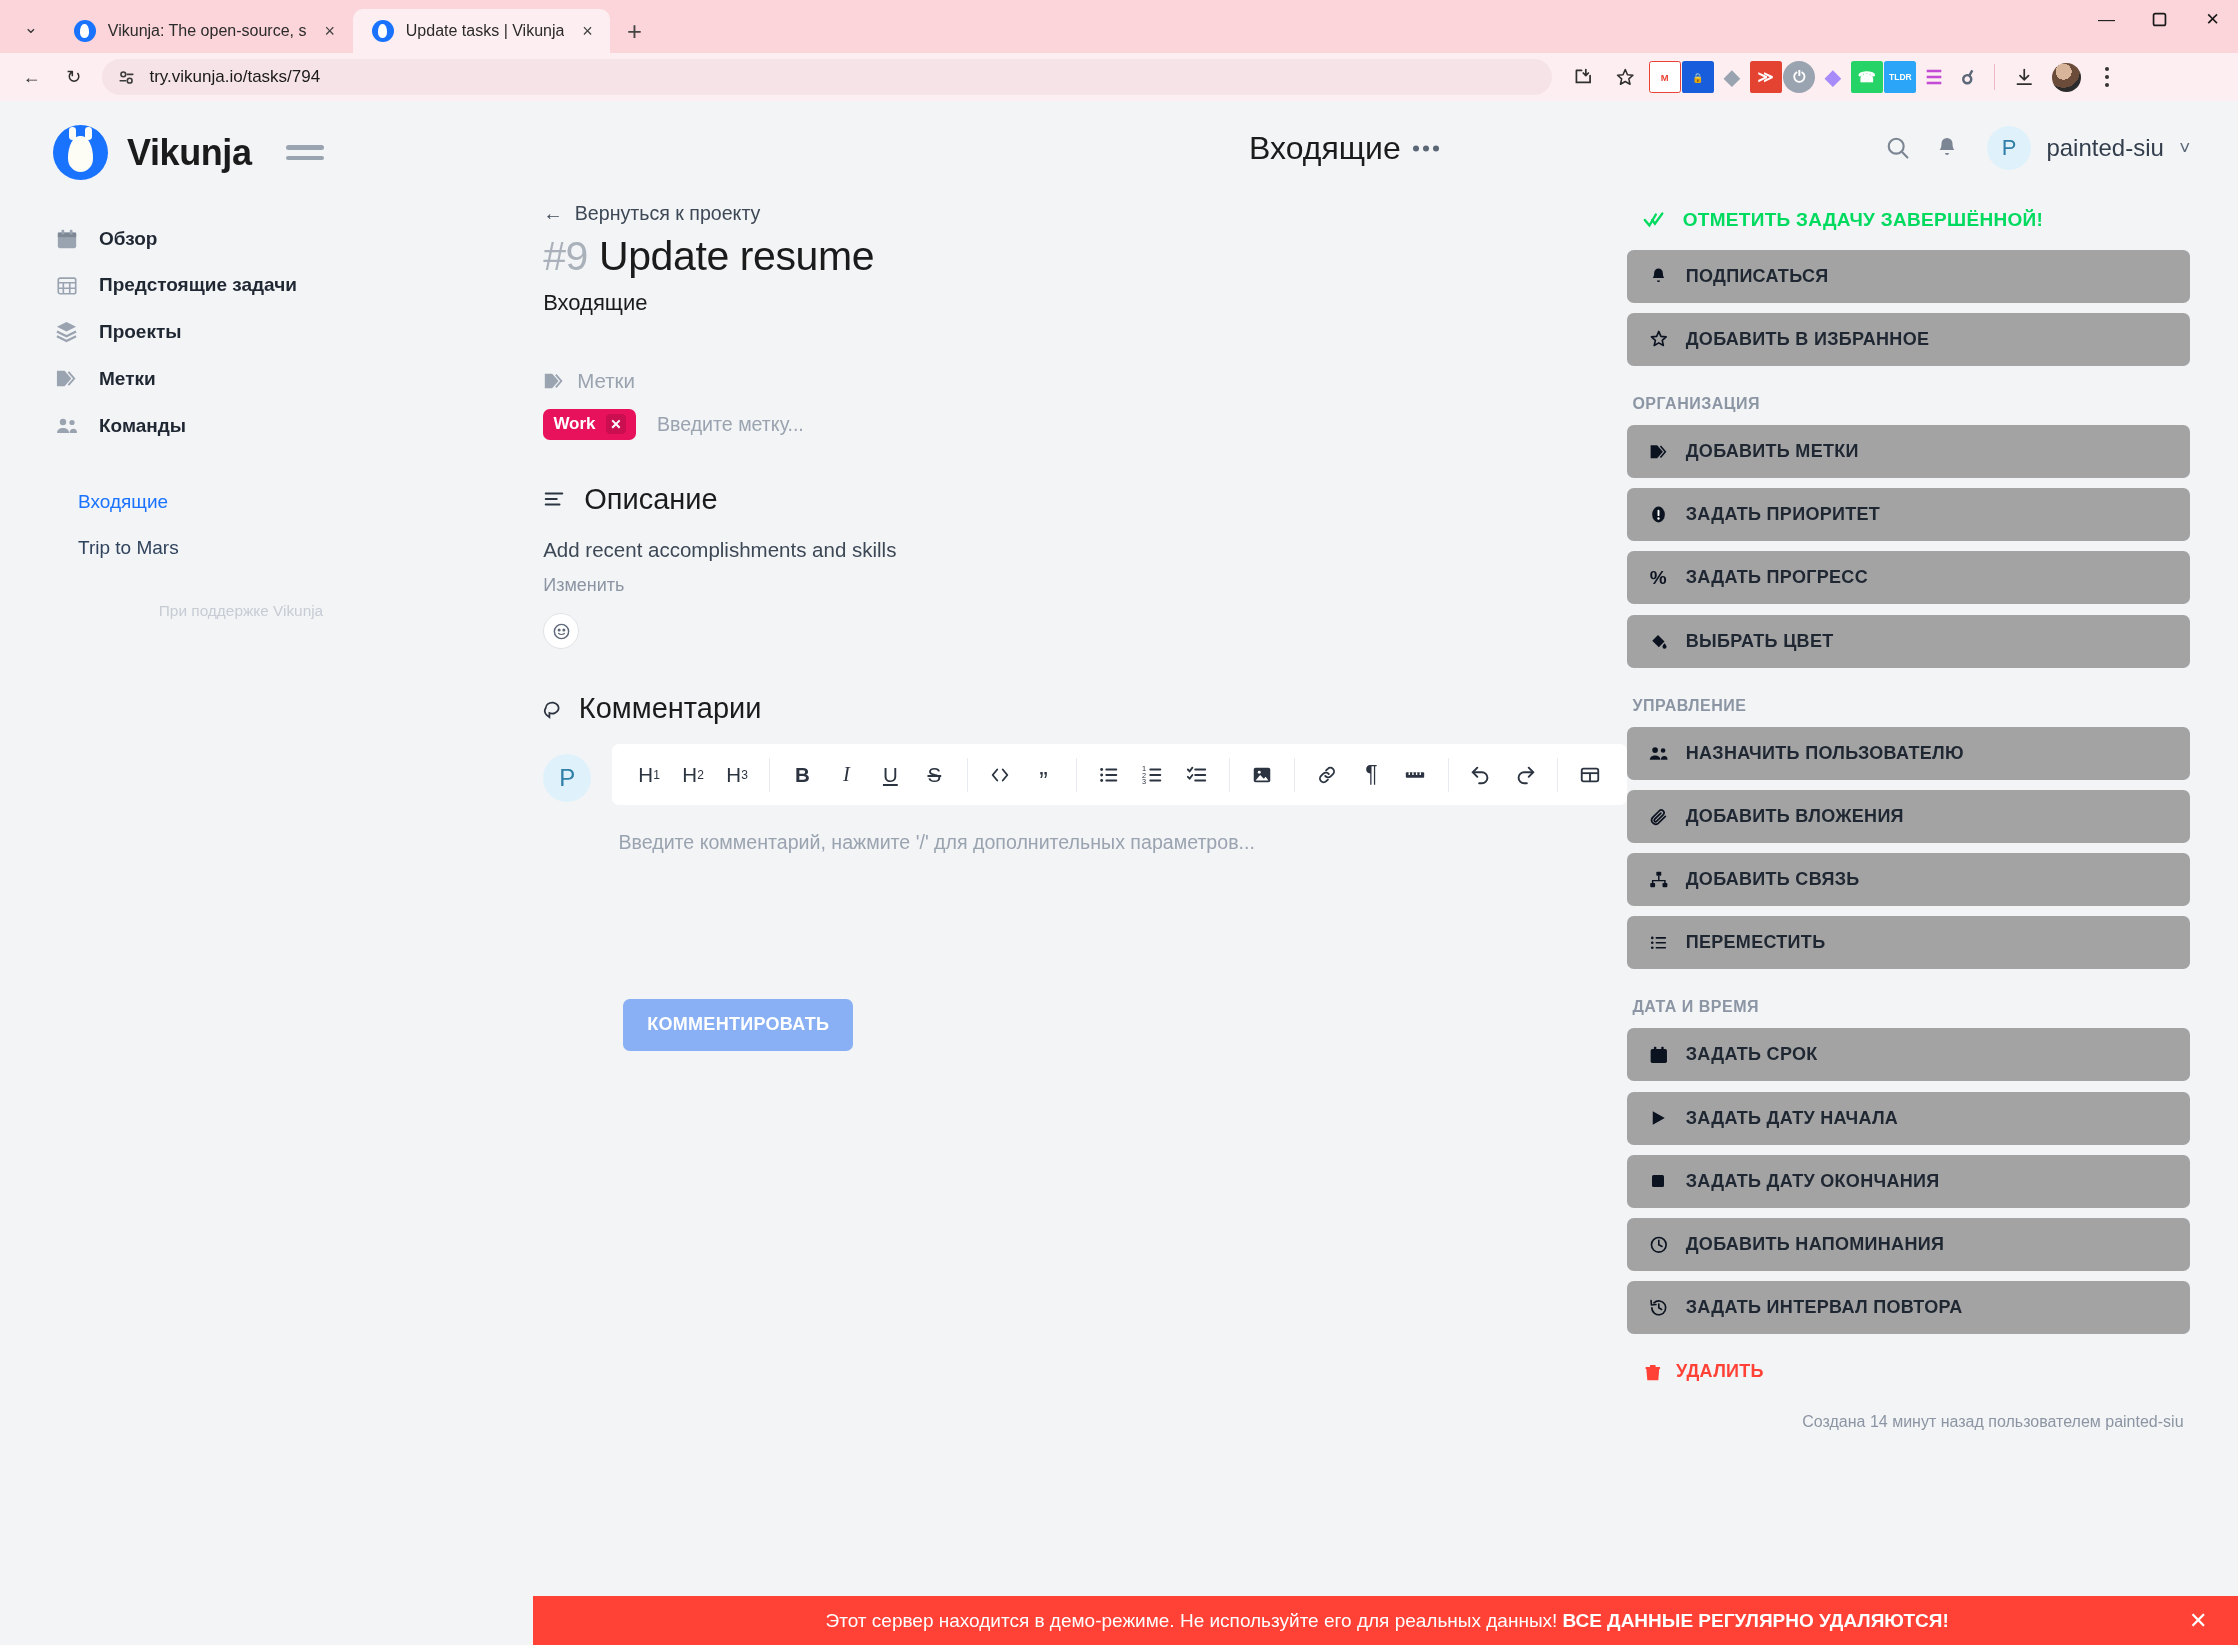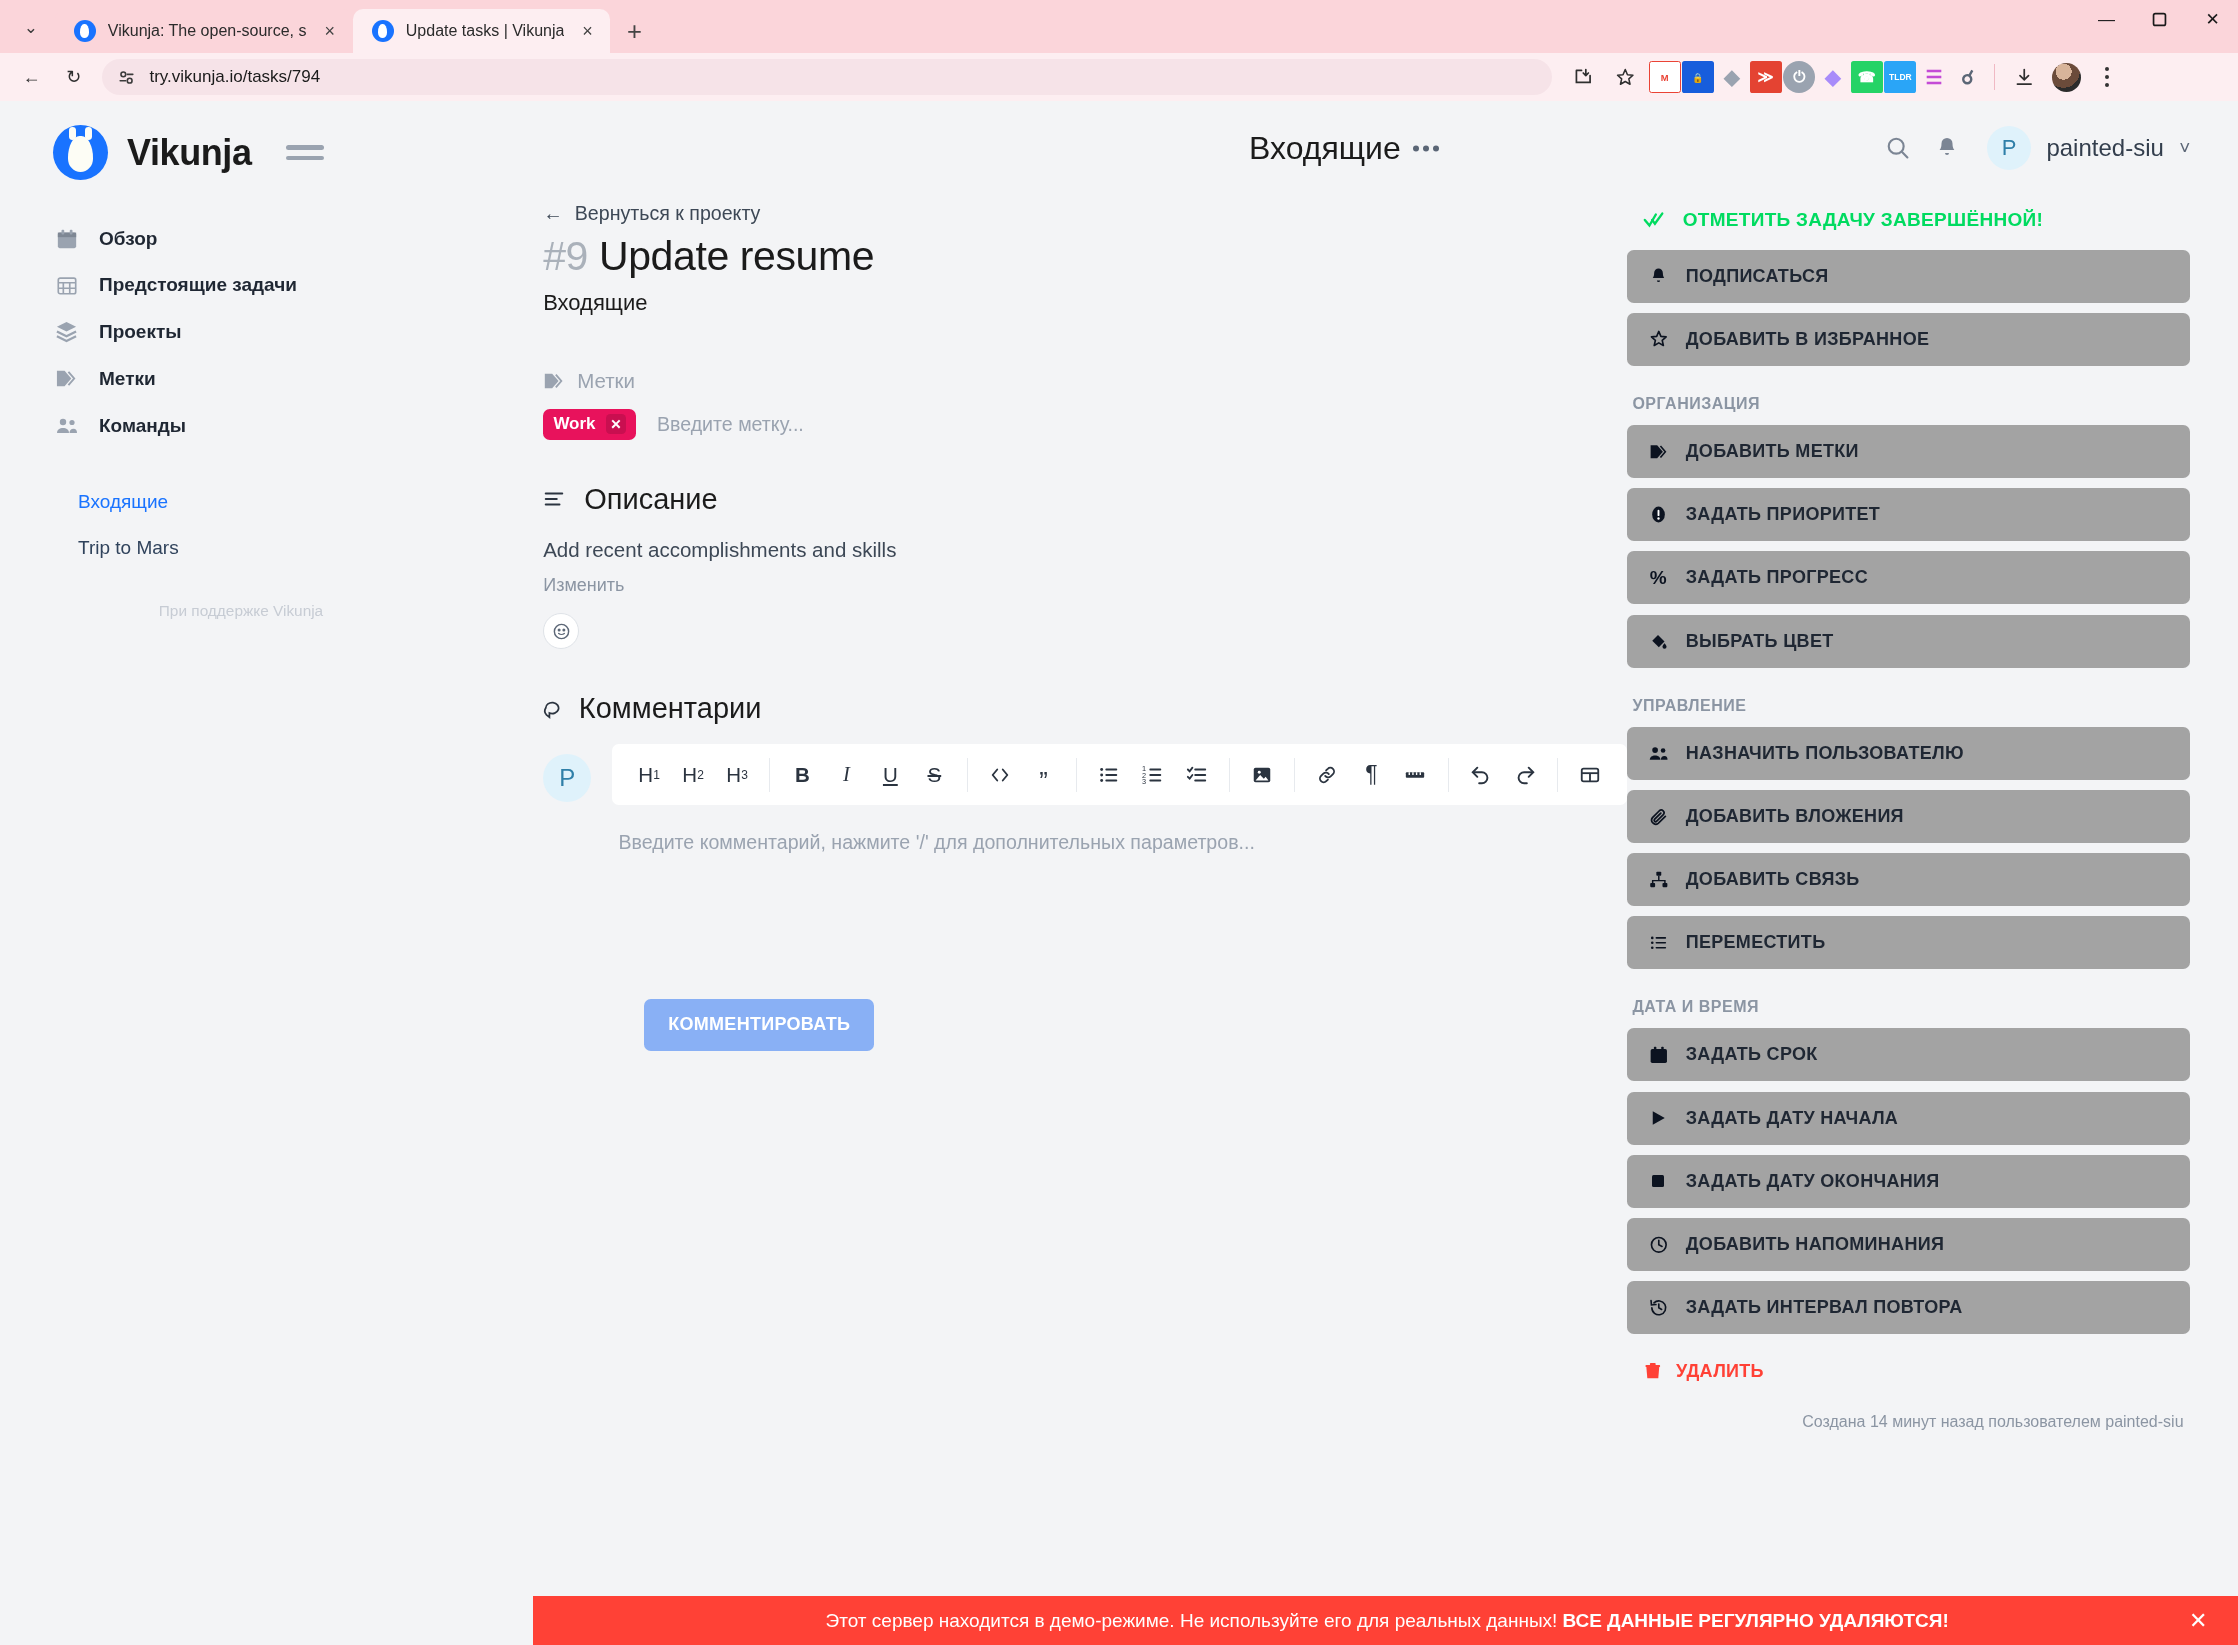--- a/index.html
+++ b/index.html
@@ -142,35 +142,35 @@
   .editor-row { display:flex; align-items:flex-start; gap: 0; margin-top: 19px;}
   .ed-av { width: 48px;height:48px;border-radius:50%;background:#dff2fb;color:#2f7fa8;
     display:flex;align-items:center;justify-content:center;font-size:24px; flex:0 0 48px; margin-top: 10.2px;}
   .editor { flex: 1 1 auto; margin-left: 20.5px; max-width: 1042px;}
   .ed-toolbar { background:#fff; border-radius: 6.8px; height: 61px; display:flex;
     align-items:center; padding: 0 15.4px; gap: 0;}
   .ed-btn { width: 44px; height: 44px; display:flex;align-items:center;justify-content:center;
     color:#2b3440; font-size: 20.5px; }
   .ed-sep { width:0.9px; height: 34px; background:#e7eaee; margin: 0 10.2px;}
   .ed-placeholder { font-size: 19.6px; color:#9aa3b0; padding: 25.6px 0 0 6.8px;}
-  .comment-btn { margin: 145px 0 0 101px; background:#89b0f5; color:#fff; border:none;
+  .comment-btn { margin: 145px 0 0 80px; background:#89b0f5; color:#fff; border:none;
     border-radius: 6.8px; padding: 15.4px 24px; font-size: 18px; font-weight: 700; letter-spacing:0.3px;}
 
   
   .actions { width: 563px; flex: 0 0 563px; padding-top: 5.1px; }
   .done-btn { display:flex; align-items:center; gap: 18px; color:#00db60; font-size: 19px;
     font-weight: 800; letter-spacing: 0.3px; padding: 8.5px 3.4px 19px 15.4px;}
   .act-btn { background:#a3a3a3; border-radius: 6.8px; height: 53px; display:flex; align-items:center;
     gap: 15.4px; padding: 0 19px; margin-bottom: 10.2px; font-size: 18px; font-weight: 700;
     color:#1f2733; letter-spacing: 0.3px;}
   .act-ico { width: 24px; flex:0 0 24px; display:flex; align-items:center; justify-content:center;
     color:#0c1320; font-size: 18px;}
   .act-group-title { font-size: 16px; color:#8b95a3; font-weight: 700; letter-spacing: 0.5px;
     padding: 19px 0 12px 5.1px;}
-  .del-btn { display:flex; align-items:flex-start; gap: 13.6px; color:#ff4136; font-size: 18px;
+  .del-btn { display:flex; align-items:flex-end; gap: 13.6px; color:#ff4136; font-size: 18px;
     font-weight: 800; padding: 17px 0 0 15.4px; letter-spacing: 0.3px;}
   .created-note { text-align:right; font-size: 16px; color:#8b95a3; padding: 31px 6.8px 0 0;}
 
   
   .banner { position:absolute; left:0; right:0; bottom: 0; height: 49px; background:#ff4136;
     color:#fff; display:flex; align-items:center; justify-content:center; font-size: 19px;}
   .banner b { font-weight: 800; margin-left: 5.1px;}
   .banner-x { position:absolute; right: 34px; top: 50%; transform: translateY(-50%);
     font-size: 22px; color:#fff;}
 

